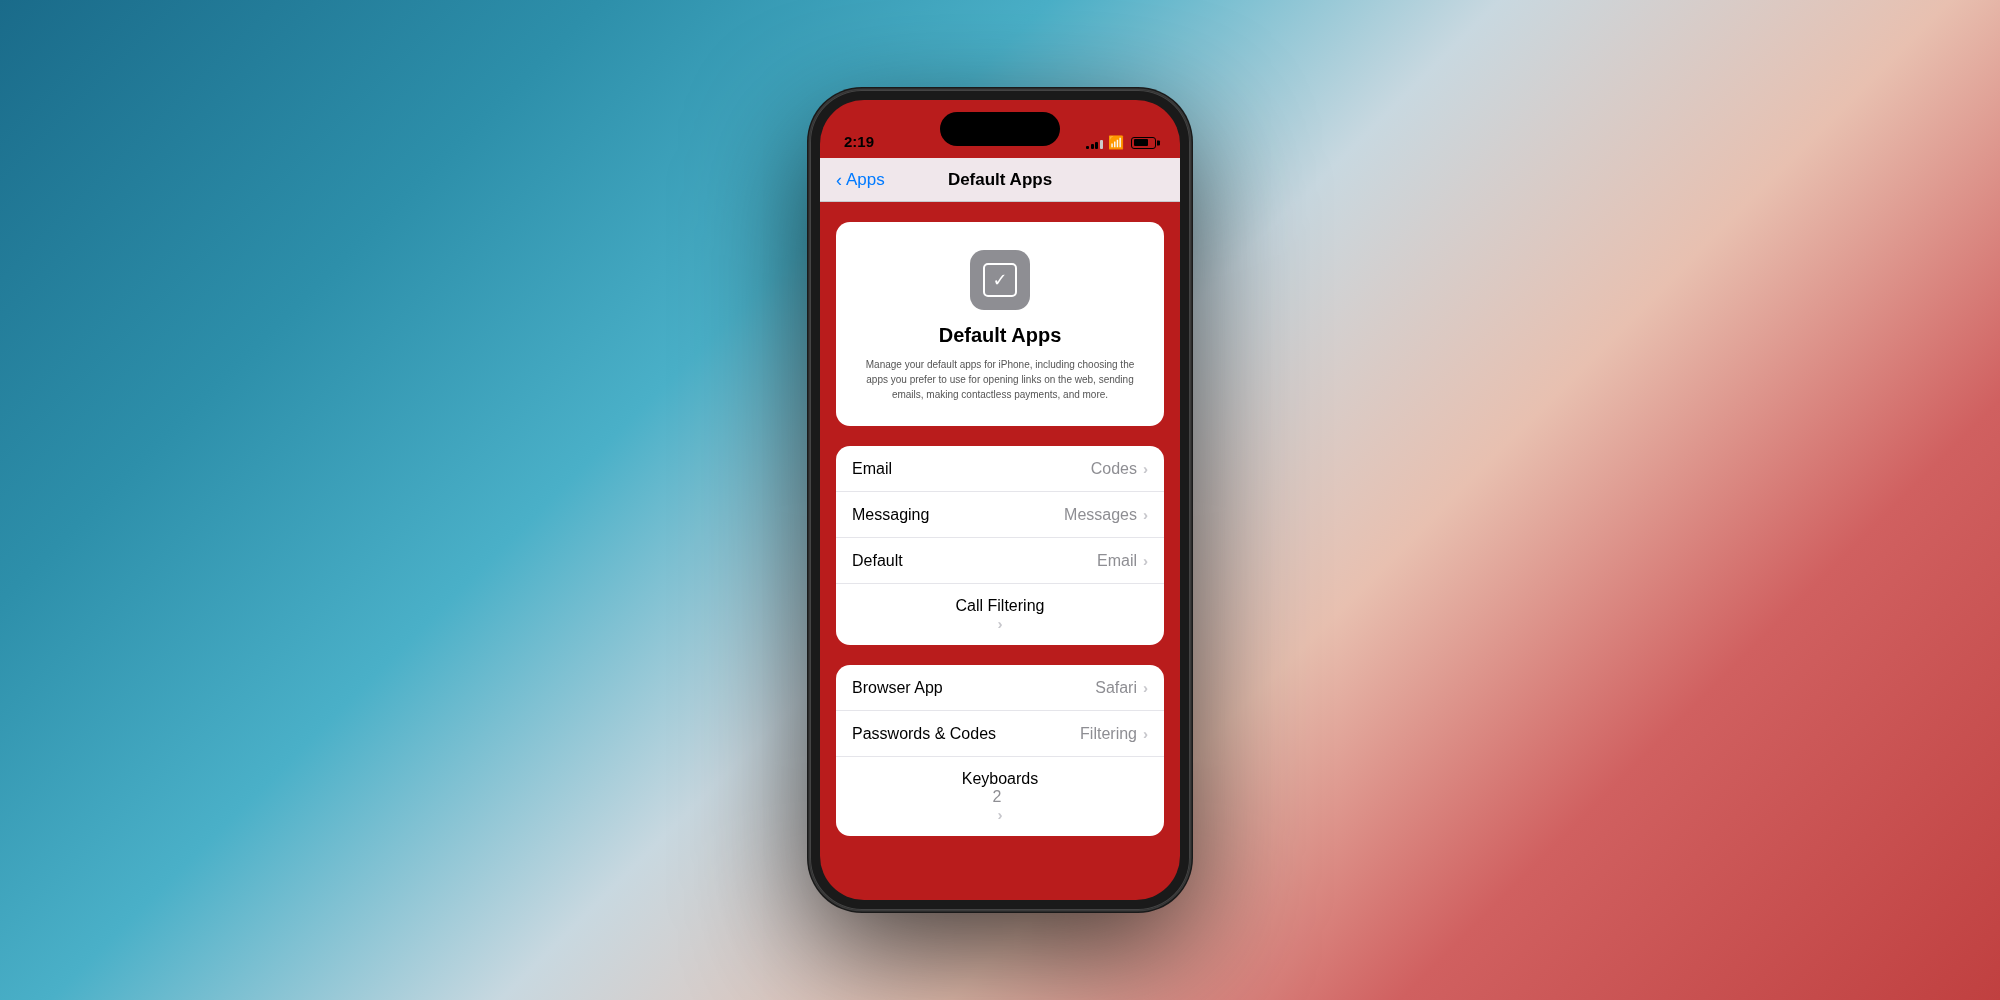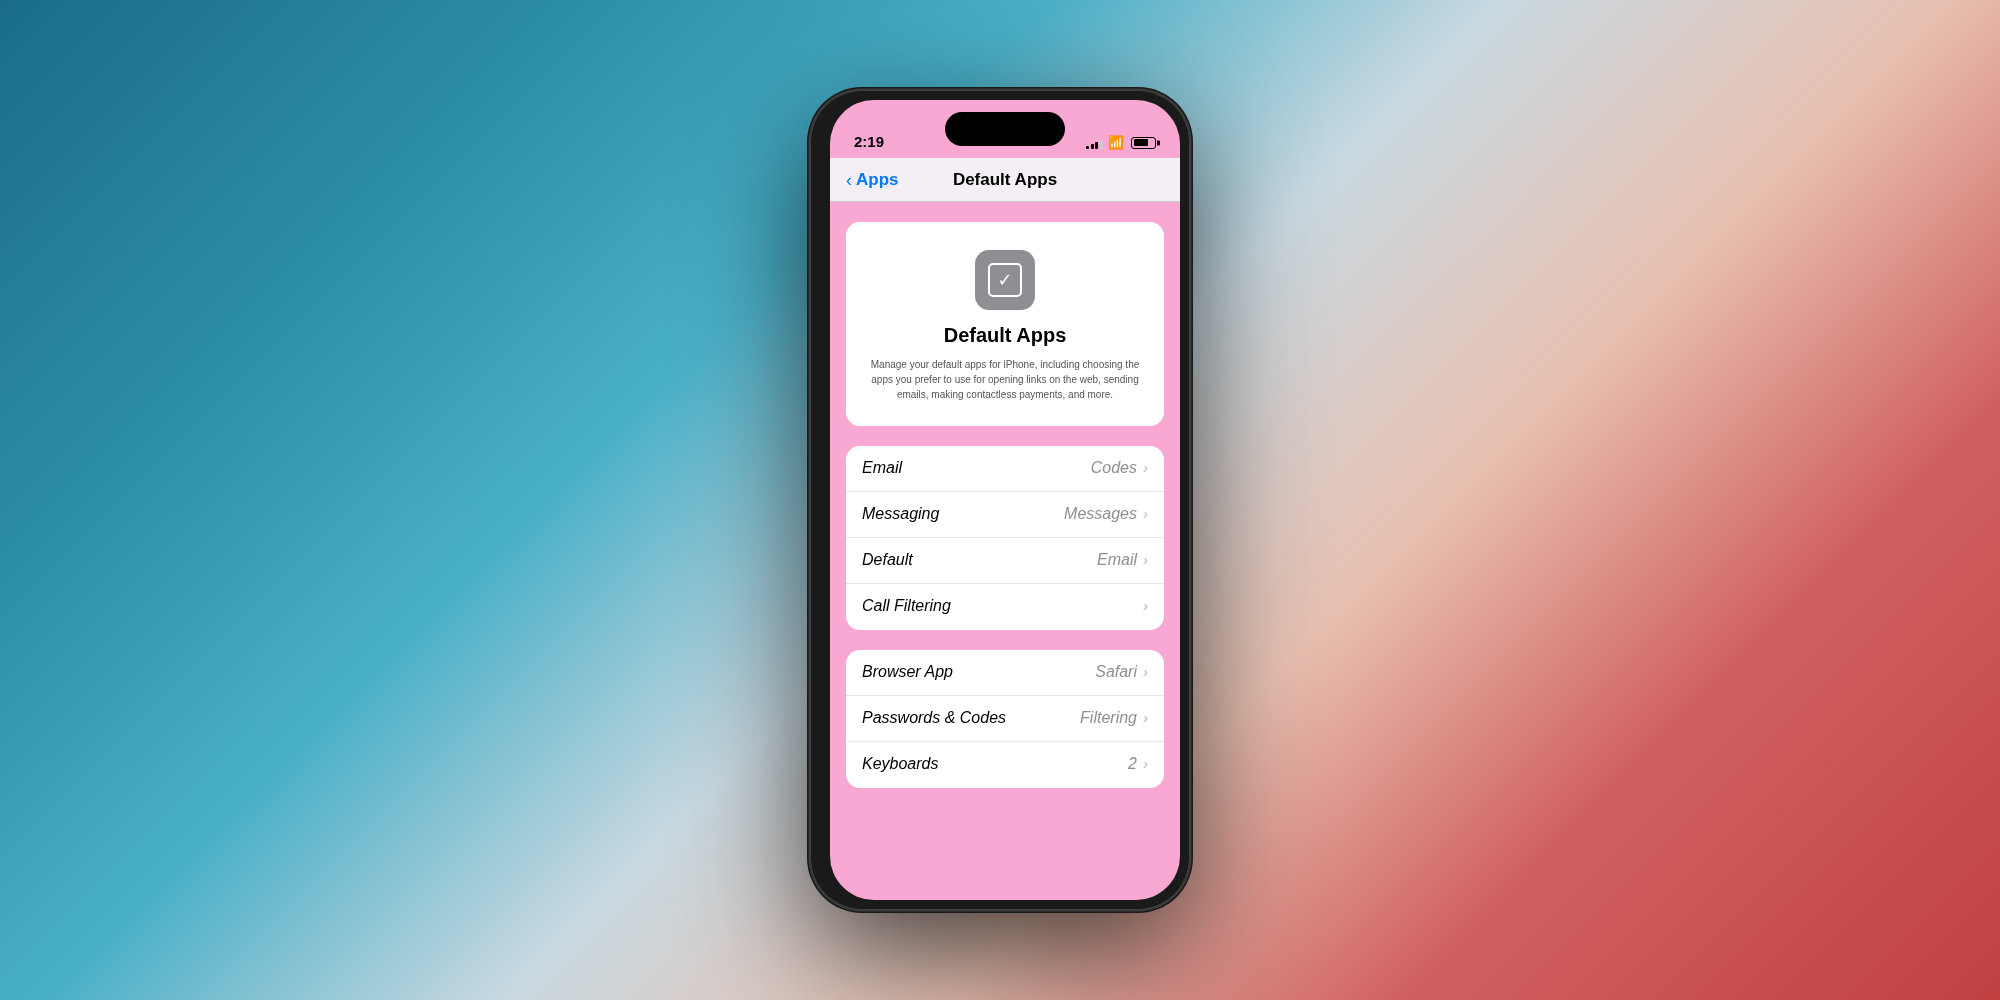--- a/index.html
+++ b/index.html
@@ -64,23 +64,22 @@
       border-radius: 0 2px 2px 0;
     }
 
     .screen {
       position: absolute;
       top: 10px;
       left: 10px;
       right: 10px;
       bottom: 10px;
       border-radius: 44px;
-      background: #f9a8d4;
+      background: #b91c1c;
       overflow: hidden;
-      margin-left: 10px;
     }
 
     
     .dynamic-island {
       position: absolute;
       top: 12px;
       left: 50%;
       transform: translateX(-50%);
       width: 120px;
       height: 34px;
@@ -189,21 +188,20 @@
 
     .nav-chevron {
       font-size: 18px;
       font-weight: 300;
       line-height: 1;
     }
 
     .nav-back-label {
       font-size: 17px;
       color: #007aff;
-      font-weight: bold;
     }
 
     .nav-title {
       font-size: 17px;
       font-weight: 600;
       color: #000;
       text-align: center;
     }
 
     
@@ -270,30 +268,30 @@
     
     .settings-group {
       background: #fff;
       border-radius: 14px;
       margin-bottom: 20px;
       overflow: hidden;
     }
 
     .settings-row {
       display: flex;
-      align-items: flex-start;
+      align-items: center;
       padding: 13px 16px;
       border-bottom: 0.5px solid #e5e5ea;
       cursor: pointer;
       min-height: 46px;
-      font-style: italic;
     }
 
     .settings-row:last-child {
       border-bottom: none;
+      flex-direction: column;
     }
 
     .row-label {
       font-size: 16px;
       color: #000;
       flex: 1;
     }
 
     .row-value {
       font-size: 16px;

